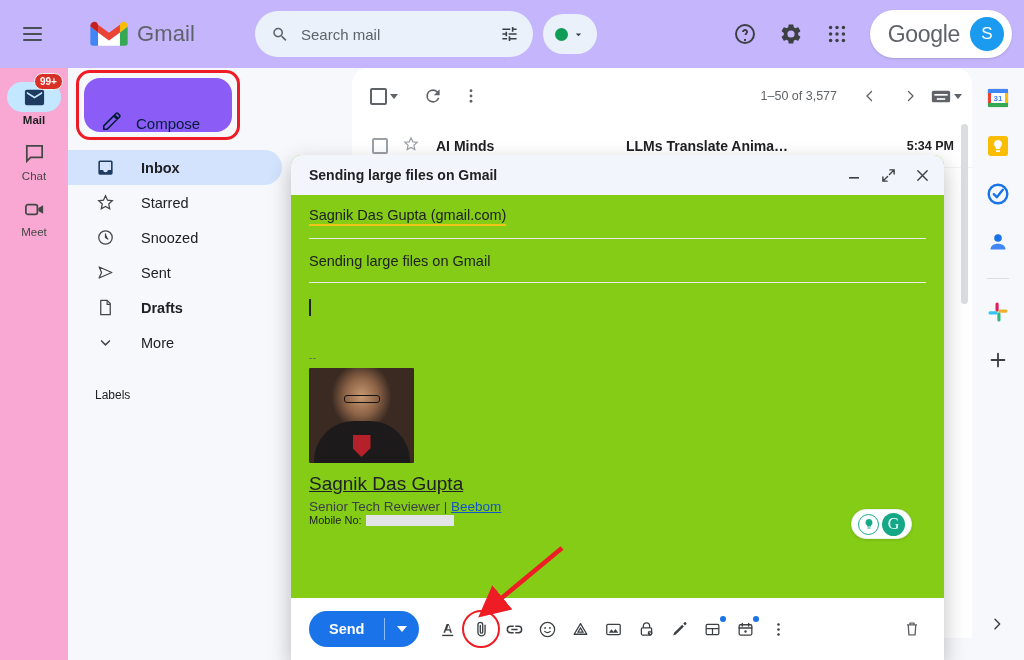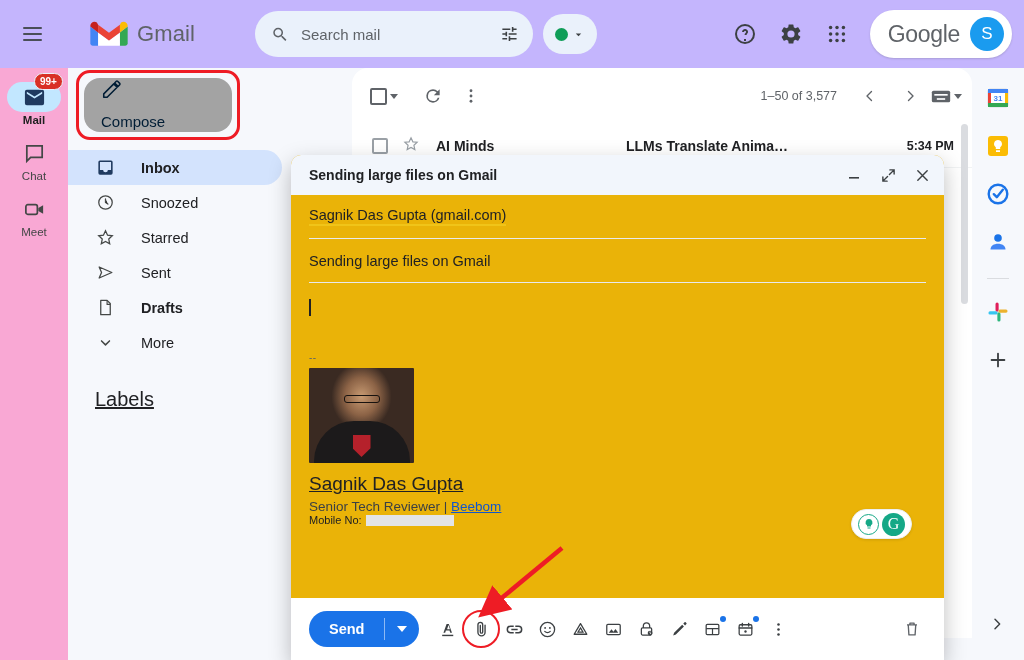--- a/index.html
+++ b/index.html
@@ -83,40 +83,40 @@
     line-height: 13px; border: 1.5px solid #eaf1fb;
   }
 
   
   .sidebar {
     position: absolute; left: 68px; top: 68px; width: 228px; height: 592px;
     background: #f6f8fc; padding-top: 10px;
   }
   .compose-outer { position: relative; width: 160px; margin: 0 0 18px 16px; }
   .compose-btn {
-    width: 148px; height: 54px; background: #a3a3a3; border-radius: 16px;
-    display: flex; align-items: flex-start; gap: 13px; padding-left: 17px; cursor: pointer; flex-direction: column;
+    width: 148px; height: 54px; background: #8b5cf6; border-radius: 16px;
+    display: flex; align-items: flex-end; gap: 13px; padding-left: 17px; cursor: pointer;
   }
   .compose-label { font-size: 15px; color: #001d35; }
   .compose-ring {
     position: absolute; left: -8px; top: -8px; width: 164px; height: 70px;
     border: 3px solid #ee1c25; border-radius: 14px; pointer-events: none;
   }
   .nav { padding-right: 14px; }
   .nav-item {
     height: 35px; display: flex; align-items: center; gap: 26px;
     padding-left: 27px; border-radius: 0 18px 18px 0; cursor: pointer;
     color: #202124; font-size: 14.5px;
   }
   .nav-item.active { background: #d3e3fd; }
   .nav-item.active .nav-label,
   .nav-item.bold .nav-label { font-weight: bold; }
   .nav-ico { width: 20px; display: flex; align-items: center; justify-content: center; }
   .labels-head {
-    font-size: 20px; color: #202124; padding-left: 27px; margin-top: 28px; text-decoration: underline;
+    font-size: 12px; color: #202124; padding-left: 27px; margin-top: 28px;
   }
 
   
   .maillist {
     position: absolute; left: 352px; top: 68px; width: 620px; height: 570px;
     background: #fff; border-radius: 16px 16px 0 0; overflow: hidden;
   }
   .list-toolbar { height: 56px; display: flex; align-items: center; padding: 0 10px 0 18px; }
   .tb-ico { width: 38px; height: 38px; border-radius: 50%;
     display: flex; align-items: center; justify-content: center; cursor: pointer; }
@@ -134,21 +134,21 @@
   .row-subject { font-size: 14px; font-weight: bold; color: #202124; flex: 1; }
   .row-time { font-size: 12.5px; font-weight: bold; color: #202124; }
   .list-scroll {
     position: absolute; right: 4px; top: 56px; width: 7px; height: 180px;
     background: #dadce0; border-radius: 4px;
   }
 
   
   .compose-win {
     position: absolute; left: 291px; top: 155px; width: 653px; height: 505px;
-    background: #eab308; border-radius: 10px 10px 0 0;
+    background: #84cc16; border-radius: 10px 10px 0 0;
     box-shadow: 0 8px 22px rgba(0,0,0,.26); overflow: hidden; z-index: 10;
   }
   .cw-head {
     height: 40px; background: #f2f6fc; display: flex; align-items: center;
     padding: 0 12px 0 18px;
   }
   .cw-title { font-size: 14px; font-weight: bold; color: #202124; }
   .cw-ctrls { margin-left: auto; display: flex; align-items: center; gap: 14px; }
   .cw-ctrl { width: 20px; height: 20px; display: flex; align-items: center;
     justify-content: center; cursor: pointer; }
@@ -368,33 +368,33 @@
         <span class="nav-ico">
           <svg width="19" height="19" viewBox="0 0 24 24">
               <path fill="#1f3a5f" d="M19 3H5a2 2 0 0 0-2 2v14a2 2 0 0 0 2 2h14a2 2 0 0 0 2-2V5a2 2 0 0 0-2-2zm0 12h-4a3 3 0 0 1-6 0H5V5h14v10z"></path>
             </svg>
         </span>
         <span class="nav-label">Inbox</span>
       </div>
       <div class="nav-item">
         <span class="nav-ico">
           <svg width="19" height="19" viewBox="0 0 24 24">
+              <path fill="none" stroke="#444746" stroke-width="1.6" d="M12 3.5l2.6 5.6 6 .7-4.5 4.2 1.2 6-5.3-3-5.3 3 1.2-6L3.4 9.8l6-.7L12 3.5z"></path>
+            </svg>
+        </span>
+        <span class="nav-label">Starred</span>
+      </div>
+      <div class="nav-item">
+        <span class="nav-ico">
+          <svg width="19" height="19" viewBox="0 0 24 24">
               <circle cx="12" cy="12" r="8.5" fill="none" stroke="#444746" stroke-width="1.6"></circle>
               <path stroke="#444746" stroke-width="1.6" stroke-linecap="round" d="M12 7.5V12l3 2"></path>
             </svg>
         </span>
         <span class="nav-label">Snoozed</span>
-      </div>
-      <div class="nav-item">
-        <span class="nav-ico">
-          <svg width="19" height="19" viewBox="0 0 24 24">
-              <path fill="none" stroke="#444746" stroke-width="1.6" d="M12 3.5l2.6 5.6 6 .7-4.5 4.2 1.2 6-5.3-3-5.3 3 1.2-6L3.4 9.8l6-.7L12 3.5z"></path>
-            </svg>
-        </span>
-        <span class="nav-label">Starred</span>
       </div>
       <div class="nav-item">
         <span class="nav-ico">
           <svg width="19" height="19" viewBox="0 0 24 24">
               <path fill="none" stroke="#444746" stroke-width="1.6" stroke-linejoin="round" d="M4 5l16 7-16 7 3-7-3-7z"></path>
             </svg>
         </span>
         <span class="nav-label">Sent</span>
       </div>
       <div class="nav-item bold">

